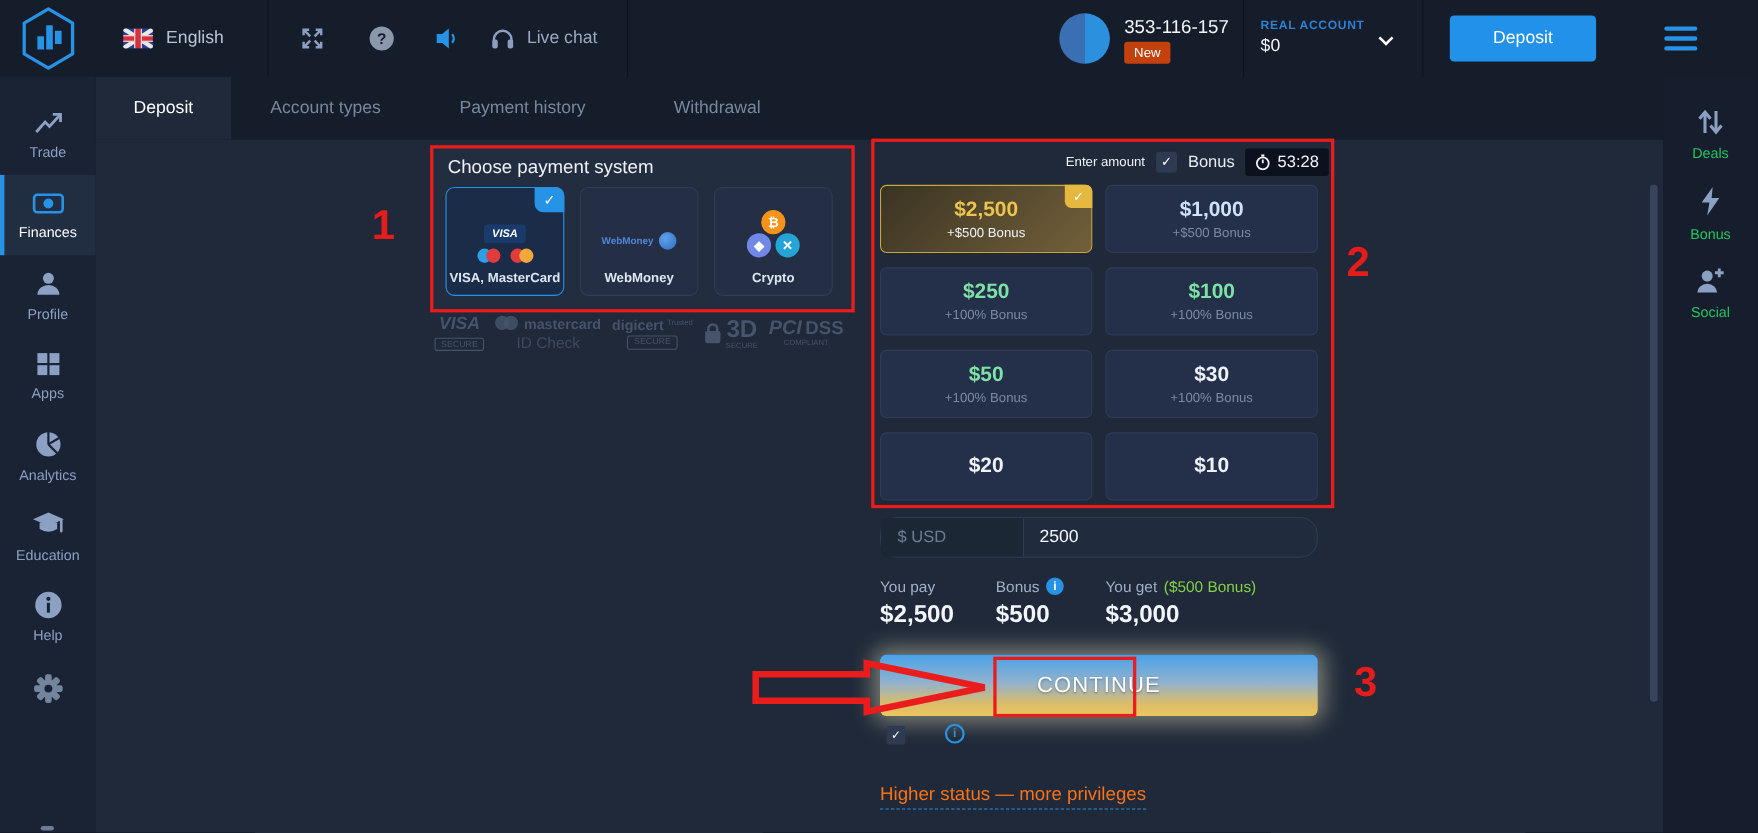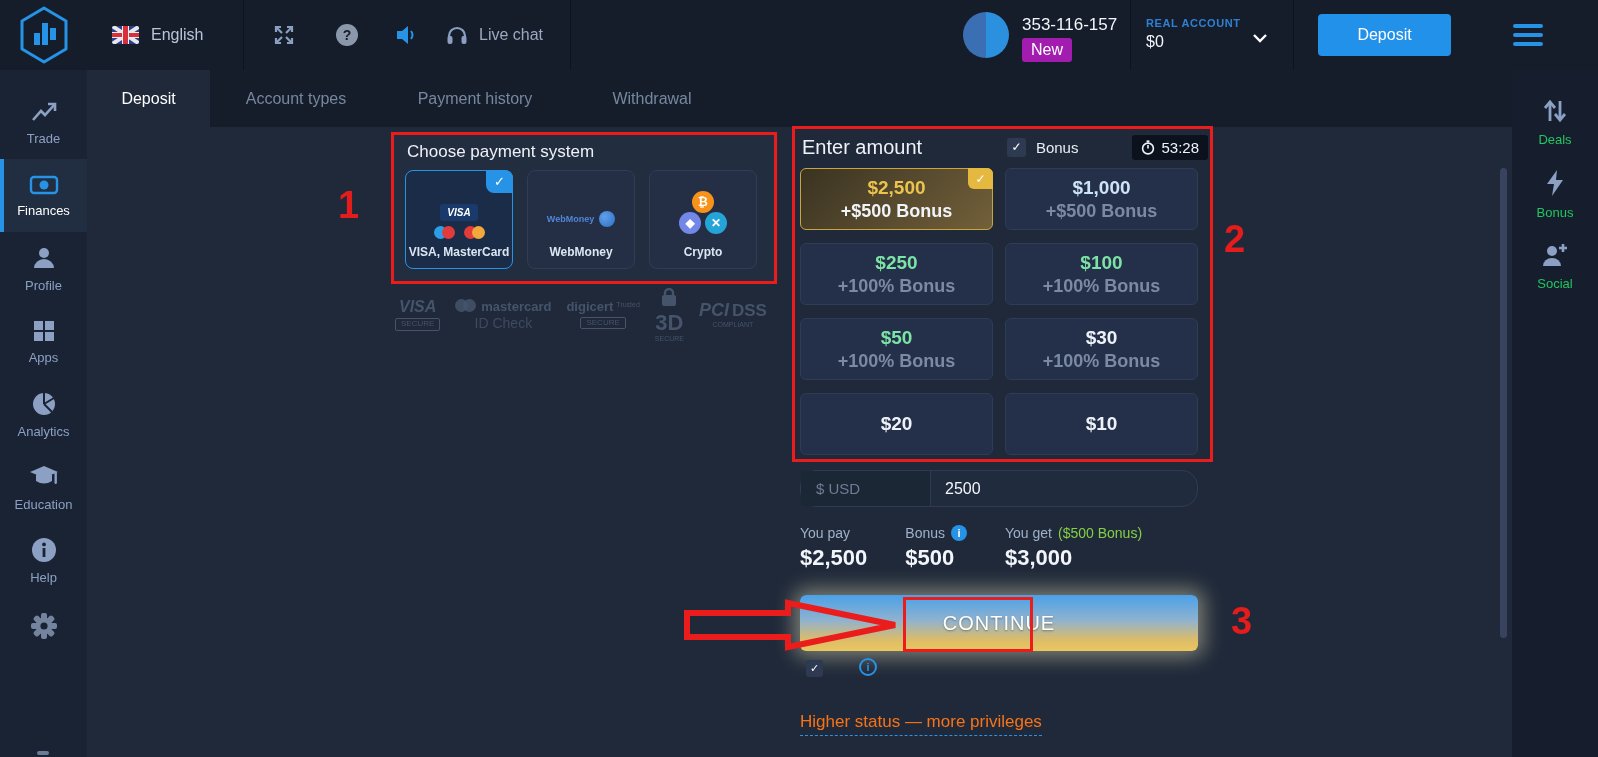--- a/index.html
+++ b/index.html
@@ -16,21 +16,21 @@
   .flag .diag1,.flag .diag2 { position:absolute; left:-4px; top:7px; width:36px; height:4px; background:#e8e8e8; }
   .flag .diag1 { transform:rotate(33deg); } .flag .diag2 { transform:rotate(-33deg); }
   .flag .hbar { position:absolute; left:0; top:6px; width:27px; height:6px; background:#d5303c; border-top:1px solid #eee; border-bottom:1px solid #eee; }
   .flag .vbar { position:absolute; left:10px; top:0; width:7px; height:18px; background:#d5303c; border-left:1px solid #eee; border-right:1px solid #eee; }
   .lang-label { color:#b9c5d7; font-size:16px; }
   .tb-ic { position:absolute; top:0; height:70px; display:flex; align-items:center; cursor:pointer; }
   .help-circle { width:22px; height:22px; border-radius:50%; background:#8b98ac; color:#151c2a; font-size:14px; font-weight:700; display:flex; align-items:center; justify-content:center; }
   .livechat-label { color:#9aa9bf; font-size:16px; margin-left:10px; }
   .avatar { position:absolute; left:963px; top:12px; width:46px; height:46px; border-radius:50%; background:linear-gradient(90deg,#3a6fb4 50%,#2b90dd 50%); cursor:pointer; }
   .acc-id { position:absolute; left:1022px; top:15px; color:#f2f5fa; font-size:17px; }
-  .new-badge { position:absolute; left:1022px; top:38px; background:#a21caf; color:#fff; font-size:16px; padding:3px 9px; border-radius:3px; }
+  .new-badge { position:absolute; left:1022px; top:38px; background:#c2410c; color:#fff; font-size:12px; padding:3px 9px; border-radius:3px; }
   .racc-label { position:absolute; left:1146px; top:17px; color:#2f80d2; font-size:11px; letter-spacing:.6px; font-weight:700; }
   .racc-balance { position:absolute; left:1146px; top:33px; color:#f2f5fa; font-size:16px; }
   .racc-chevron { position:absolute; left:1252px; top:29px; cursor:pointer; }
   .deposit-btn { position:absolute; left:1318px; top:14px; width:133px; height:42px; background:#2291e9; border:none; border-radius:4px; color:#fff; font-size:16px; font-family:inherit; cursor:pointer; }
   .burger { position:absolute; left:1513px; top:24px; width:30px; cursor:pointer; }
   .burger i { display:block; width:30px; height:4px; border-radius:2px; background:#2693e6; margin-bottom:5px; }
 
   
   .sidebar-l { position:absolute; left:0; top:70px; width:87px; height:687px; background:#1a2334; display:flex; flex-direction:column; align-items:stretch; padding-top:16px; }
   .sb-item { position:relative; height:73px; display:flex; flex-direction:column; align-items:center; justify-content:center; gap:7px; cursor:pointer; }
@@ -76,36 +76,36 @@
   .sec-badges { position:absolute; left:308px; top:160px; width:372px; display:flex; align-items:center; justify-content:space-between; color:#45536b; }
   .sbadge { display:flex; flex-direction:column; align-items:center; line-height:1.05; }
   .sbadge .big { font-weight:700; font-size:16px; font-style:italic; }
   .sbadge .boxed { border:1px solid #45536b; border-radius:2px; font-size:8px; padding:1px 5px; margin-top:3px; font-style:normal; }
   .sbadge .mid { font-size:13px; font-weight:700; }
   .sbadge .sub { font-size:14px; color:#3d4a60; margin-top:2px; }
   .sbadge .tiny { font-size:7px; margin-top:1px; }
   .mc-circles { display:flex; margin-bottom:2px; }
   .mc-circles i { width:13px; height:13px; border-radius:50%; background:#45536b; opacity:.85; }
   .mc-circles i + i { margin-left:-5px; }
-  .row3d { display:flex; align-items:center; gap:4px;flex-direction:column; }
+  .row3d { display:flex; align-items:center; gap:4px; }
   .big3d { font-weight:900; font-size:22px; font-style:normal; }
 
   
   .amount-panel { position:absolute; left:707px; top:0; width:420px; height:334px; }
   .ap-head { display:flex; align-items:center; height:34px; padding:6px 6px 0 8px; gap:10px; }
-  .ap-title { color:#eef2f8; font-size:20px; flex:1; }
+  .ap-title { color:#eef2f8; font-size:12px; flex:1;text-align:right; }
   .chk { width:19px; height:19px; background:#2e3a52; border-radius:3px; color:#fff; font-size:12px; display:flex; align-items:center; justify-content:center; cursor:pointer; }
   .bonus-lbl { color:#e8edf5; font-size:15px; }
-  .timer { background:#0c121d; border-radius:3px; padding:4px 9px; display:flex; align-items:center; gap:6px; color:#f0f3f8; font-size:15px;margin-left:44px; }
+  .timer { background:#0c121d; border-radius:3px; padding:4px 9px; display:flex; align-items:center; gap:6px; color:#f0f3f8; font-size:15px; }
   .agrid { position:absolute; left:6px; top:41px; width:408px; display:grid; grid-template-columns:193px 193px; grid-auto-rows:62px; column-gap:12px; row-gap:13px; }
   .abtn { position:relative; background:#243049; border:1px solid #2f3c58; border-radius:6px; display:flex; flex-direction:column; align-items:center; justify-content:center; gap:2px; cursor:pointer; }
   .abtn .val { font-size:19px; font-weight:700; color:#eef2f8; }
   .abtn .val.blue { color:#cfe3f7; }
   .abtn .val.green { color:#7de2a6; }
-  .abtn .sub { font-size:18px; color:#7c89a3;font-weight:bold; }
+  .abtn .sub { font-size:12px; color:#7c89a3; }
   .abtn.selected { background:linear-gradient(135deg,#3a3322 0%,#73603a 100%); border:1px solid #c9a53f; }
   .abtn.selected .val { color:#ecc44d; }
   .abtn.selected .sub { color:#f0f3f8; }
   .abtn-check { position:absolute; top:-1px; right:-1px; width:25px; height:21px; background:#e5b93f; border-radius:0 6px 0 6px; color:#fff; font-size:12px; display:flex; align-items:center; justify-content:center; }
 
   .usd-row { position:absolute; left:713px; top:343px; width:398px; height:37px; border:1px solid #2e3b55; border-radius:16px; display:flex; background:#202b3d; }
   .usd-lab { width:130px; background:#1c2735; border-right:1px solid #2e3b55; color:#6e7d96; font-size:15px; display:flex; align-items:center; padding-left:15px; border-radius:4px 0 0 4px; }
   .usd-input { flex:1; background:transparent; border:none; outline:none; color:#f2f5fa; font-size:16px; padding-left:14px; font-family:inherit; }
 
   .summary { position:absolute; left:713px; top:398px; display:flex; gap:38px; }

